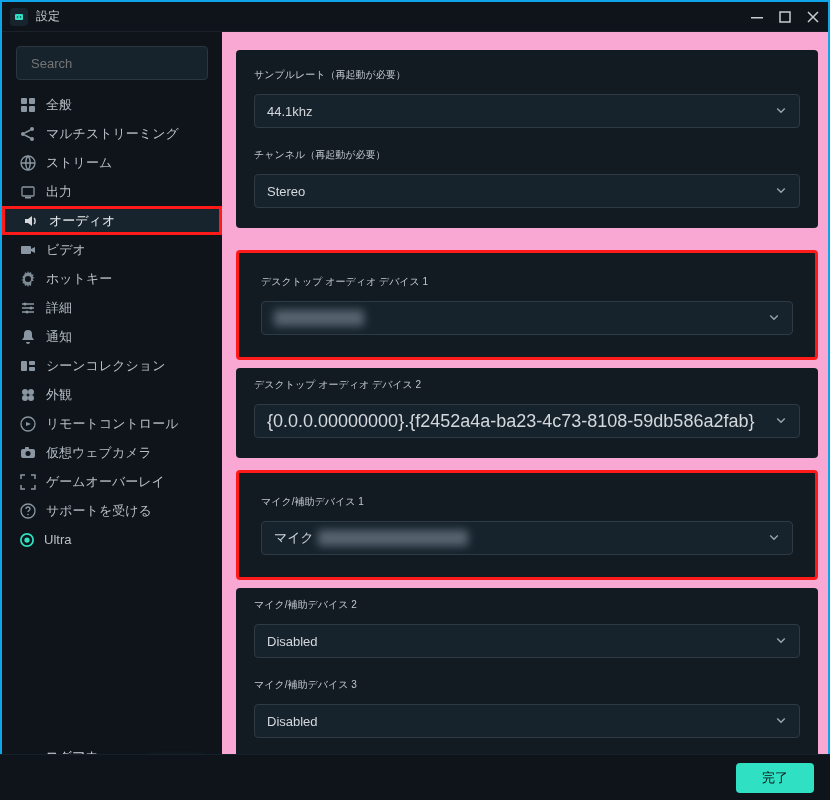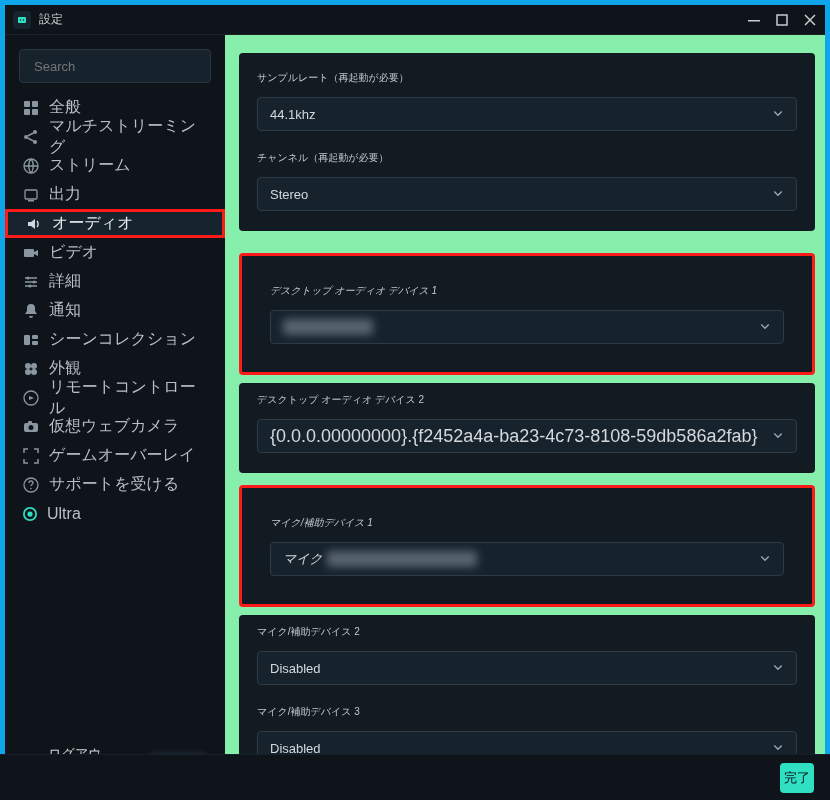--- a/index.html
+++ b/index.html
@@ -1,48 +1,48 @@
 <!DOCTYPE html>
 <html><head>
 <meta charset="utf-8">
 <style>
 * { box-sizing: border-box; margin: 0; padding: 0; font-family: 'Segoe UI', Tahoma, sans-serif; }
 body { background: #0e1419; color: #d4d8dc; width: 830px; height: 800px; overflow: hidden; position: relative; }
-.window { display: flex; flex-direction: column; height: 100%; background: #86efac; border: 5px solid #0ea5e9; }
+.window { display: flex; flex-direction: column; height: 100%; background: #f9a8d4; border: 2px solid #0ea5e9; }
 .titlebar { display: flex; align-items: center; height: 30px; padding: 0 8px; background: #0e1419; border-bottom: 1px solid #1a2128; }
 .titlebar-icon { width: 18px; height: 18px; background: #17242d; border-radius: 4px; display: flex; align-items: center; justify-content: center; margin-right: 8px; }
 .titlebar-icon svg { width: 12px; height: 12px; }
 .titlebar-title { font-size: 12px; color: #c8ccd0; }
 .titlebar-controls { margin-left: auto; display: flex; gap: 14px; align-items: center; }
 .titlebar-btn { width: 14px; height: 14px; display: flex; align-items: center; justify-content: center; cursor: pointer; color: #c8ccd0; }
 .body-area { display: flex; flex: 1; overflow: hidden; }
 .sidebar { width: 220px; background: #0e1419; display: flex; flex-direction: column; padding-top: 14px; }
 .search-box { margin: 0 14px 10px 14px; background: #17232c; border: 1px solid #2a3640; border-radius: 4px; height: 30px; display: flex; align-items: center; padding: 16px 8px; }
 .search-box input { background: transparent; border: none; outline: none; color: #c8ccd0; font-size: 13px; flex: 1; margin-left: 6px; }
 .search-box svg { width: 14px; height: 14px; color: #7a8691; }
 .nav { list-style: none; flex: 1; }
-.nav-item { display: flex; align-items: center; height: 29px; padding: 0 18px; font-size: 16px; color: #b8bfc6; cursor: pointer; gap: 10px; }
+.nav-item { display: flex; align-items: center; height: 29px; padding: 0 18px; font-size: 13px; color: #b8bfc6; cursor: pointer; gap: 10px; }
 .nav-item.active { background: #17242d; color: #e8ecef; border: 3px solid #ff1a1a; border-right: 3px solid #ff1a1a; }
 .nav-icon { width: 16px; height: 16px; display: flex; align-items: center; justify-content: center; color: #8a96a1; flex-shrink: 0; }
 .nav-item.active .nav-icon { color: #d4d8dc; }
 .sidebar-footer { padding: 14px 18px; display: flex; align-items: center; gap: 10px; font-size: 13px; }
 .logout-icon { width: 16px; height: 16px; color: #8a96a1; }
 .blur-chip { width: 60px; height: 18px; background: #2a3540; border-radius: 4px; filter: blur(3px); margin-left: 4px; }
 .ultra-icon { width: 14px; height: 14px; }
 .main { flex: 1; padding: 18px 10px 0 14px; overflow-y: auto; }
 .panel { background: #121a22; border-radius: 4px; padding: 18px 18px 20px 18px; margin-bottom: 22px; }
-.panel.highlighted { border: 3px solid #ff1a1a; padding: 28px; font-style: italic; }
+.panel.highlighted { border: 3px solid #ff1a1a; padding: 22px; }
 .field-label { font-size: 10px; color: #c3c9cf; margin-bottom: 12px; display: block; }
 .select { background: #17232c; border: 1px solid #2e3a44; border-radius: 4px; height: 34px; display: flex; align-items: center; padding: 0 12px; font-size: 13px; color: #d4d8dc; cursor: pointer; position: relative; }
 .select .chevron { margin-left: auto; color: #9ba6b0; }
 .select + .field-label { margin-top: 20px; }
 .blurred-value { width: 90px; height: 16px; background: #586470; border-radius: 3px; filter: blur(4px); }
 .blurred-long { width: 150px; height: 16px; background: #586470; border-radius: 3px; filter: blur(4px); display: inline-block; vertical-align: middle; }
 .bottom-bar { position: absolute; bottom: 0; left: 0; right: 0; height: 46px; background: #0e1419; display: flex; align-items: center; justify-content: flex-end; padding: 0 16px; border-top: 1px solid #15202a; }
-.done-btn { background: #2fe0c2; color: #0a1015; border: none; border-radius: 4px; padding: 6px 4px; font-size: 13px; cursor: pointer; font-weight: 500; }
+.done-btn { background: #2fe0c2; color: #0a1015; border: none; border-radius: 4px; padding: 6px 26px; font-size: 13px; cursor: pointer; font-weight: 500; }
 svg { fill: currentColor; }
 </style>
 </head>
 <body>
 
 <div class="window">
   <div class="titlebar">
     <div class="titlebar-icon">
       <svg viewBox="0 0 24 24">
           <rect x="4" y="6" width="16" height="12" rx="2" fill="#2fe0c2"></rect>
@@ -133,20 +133,28 @@
               <svg viewBox="0 0 16 16">
                 <rect x="1" y="4" width="10" height="8" rx="1"></rect>
                 <path d="M11 7 L15 5 V11 L11 9 Z"></path>
               </svg>
             </span>
             <span>ビデオ</span>
           </li>
         <li class="nav-item">
             <span class="nav-icon">
               <svg viewBox="0 0 16 16">
+                <path d="M8 5a3 3 0 100 6 3 3 0 000-6zM8 0l1 2 2-1 .5 2.2 2.2.5-1 2 2 1-2 1 1 2-2.2.5L11 15l-2-1-1 2-1-2-2 1-.5-2.2L2.3 12l1-2-2-1 2-1-1-2L4.5 3.5 5 1.3l2 1z" opacity=".9"></path>
+              </svg>
+            </span>
+            <span>ホットキー</span>
+          </li>
+        <li class="nav-item">
+            <span class="nav-icon">
+              <svg viewBox="0 0 16 16">
                 <path d="M2 4 H14 M2 8 H14 M2 12 H14" stroke="currentColor" stroke-width="1.5"></path>
                 <circle cx="5" cy="4" r="1.5"></circle>
                 <circle cx="11" cy="8" r="1.5"></circle>
                 <circle cx="7" cy="12" r="1.5"></circle>
               </svg>
             </span>
             <span>詳細</span>
           </li>
         <li class="nav-item">
             <span class="nav-icon">

